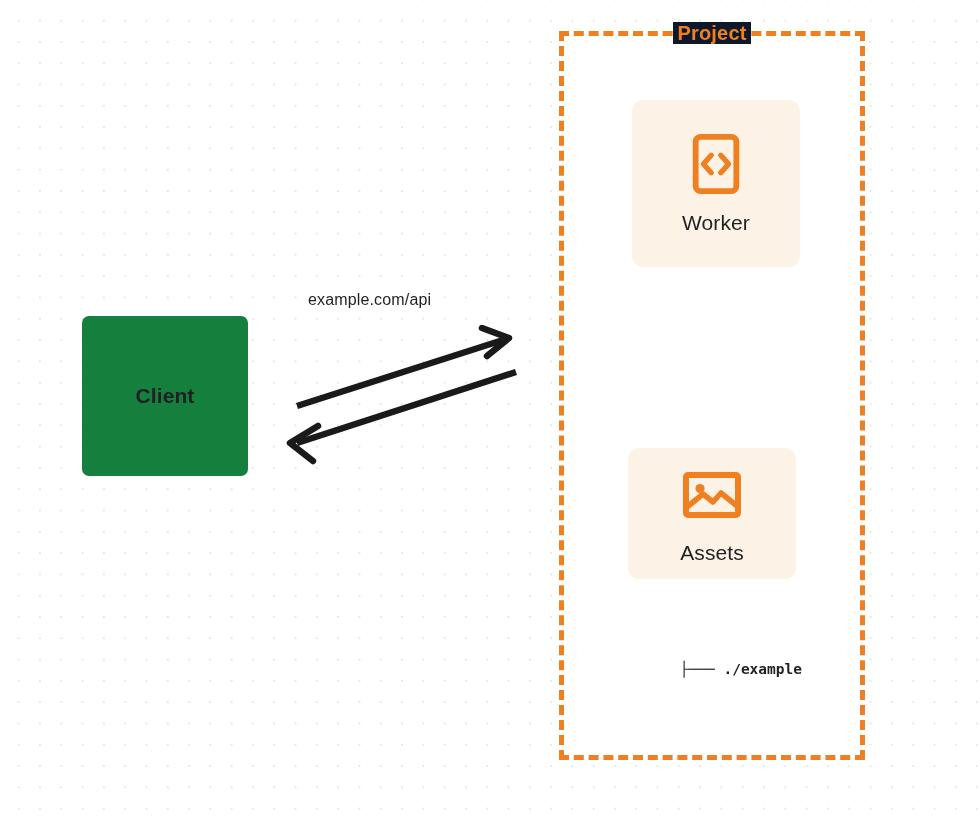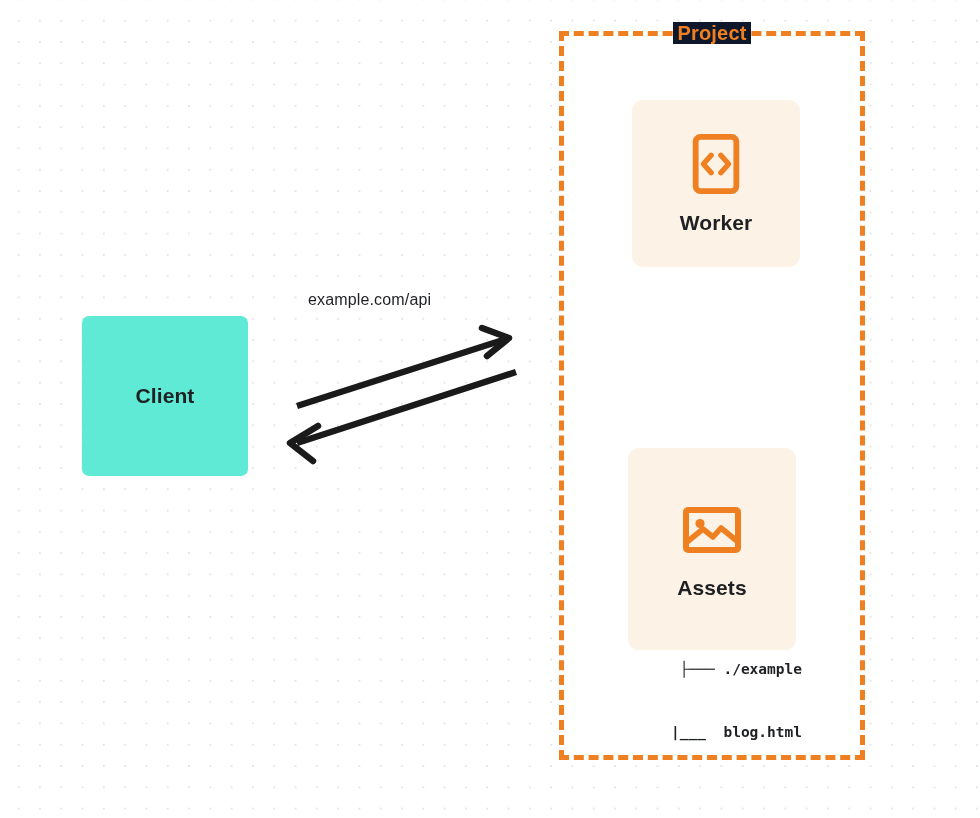--- a/index.html
+++ b/index.html
@@ -26,21 +26,21 @@
     background-position: 8px 10px;
   }
 
   
   #client-node {
     position: absolute;
     left: 82px;
     top: 316px;
     width: 166px;
     height: 160px;
-    background: #5eead4;
+    background: #15803d;
     border-radius: 7px;
     display: flex;
     align-items: center;
     justify-content: center;
   }
   #client-node .node-label {
     font-size: 21px;
     font-weight: 700;
     color: #1f2023;
     letter-spacing: .1px;
@@ -91,33 +91,33 @@
     left: 632px;
     top: 100px;
     width: 168px;
     height: 167px;
     justify-content: center;
   }
   #assets-card {
     left: 628px;
     top: 448px;
     width: 168px;
-    height: 202px;
+    height: 131px;
     justify-content: center;
   }
   .svc-icon {
     width: 62px;
     height: 62px;
     display: block;
   }
   #assets-card .svc-icon { width: 64px; height: 64px; }
   .svc-label {
     margin-top: 16px;
     font-size: 21px;
-    font-weight: 700;
+    font-weight: 400;
     color: #1f2023;
     letter-spacing: .1px;
   }
   #assets-card .svc-label { margin-top: 14px; }
 
   
   #file-tree {
     position: absolute;
     left: 600px;
     top: 617px;
@@ -182,21 +182,20 @@
   <svg class="svc-icon" viewBox="0 0 64 64" aria-hidden="true">
     <rect x="6" y="12" width="52" height="40" rx="2" ry="2" fill="none" stroke="#ef8022" stroke-width="6"></rect>
     <circle cx="20" cy="25.5" r="4.6" fill="#ef8022"></circle>
     <path d="M7 44 L23 31 L33 39 L41 30 L57 43" fill="none" stroke="#ef8022" stroke-width="5.5" stroke-linecap="round" stroke-linejoin="round"></path>
   </svg>
   <span class="svc-label">Assets</span>
 </div>
 
 <div id="file-tree">
   <span class="tree-line">├─── ./example</span>
-  <span class="tree-line">   |___  blog.html</span>
   
 </div>
 
 <svg id="arrows" viewBox="0 0 980 818" aria-hidden="true">
 
   <g>
     <line x1="297" y1="406" x2="503" y2="340" stroke="#1a1a1a" stroke-width="6.5" stroke-linecap="butt"></line>
     <path d="M482 328 L509 338 L487 356" fill="none" stroke="#1a1a1a" stroke-width="6.5" stroke-linecap="round" stroke-linejoin="round"></path>
   </g>
 

